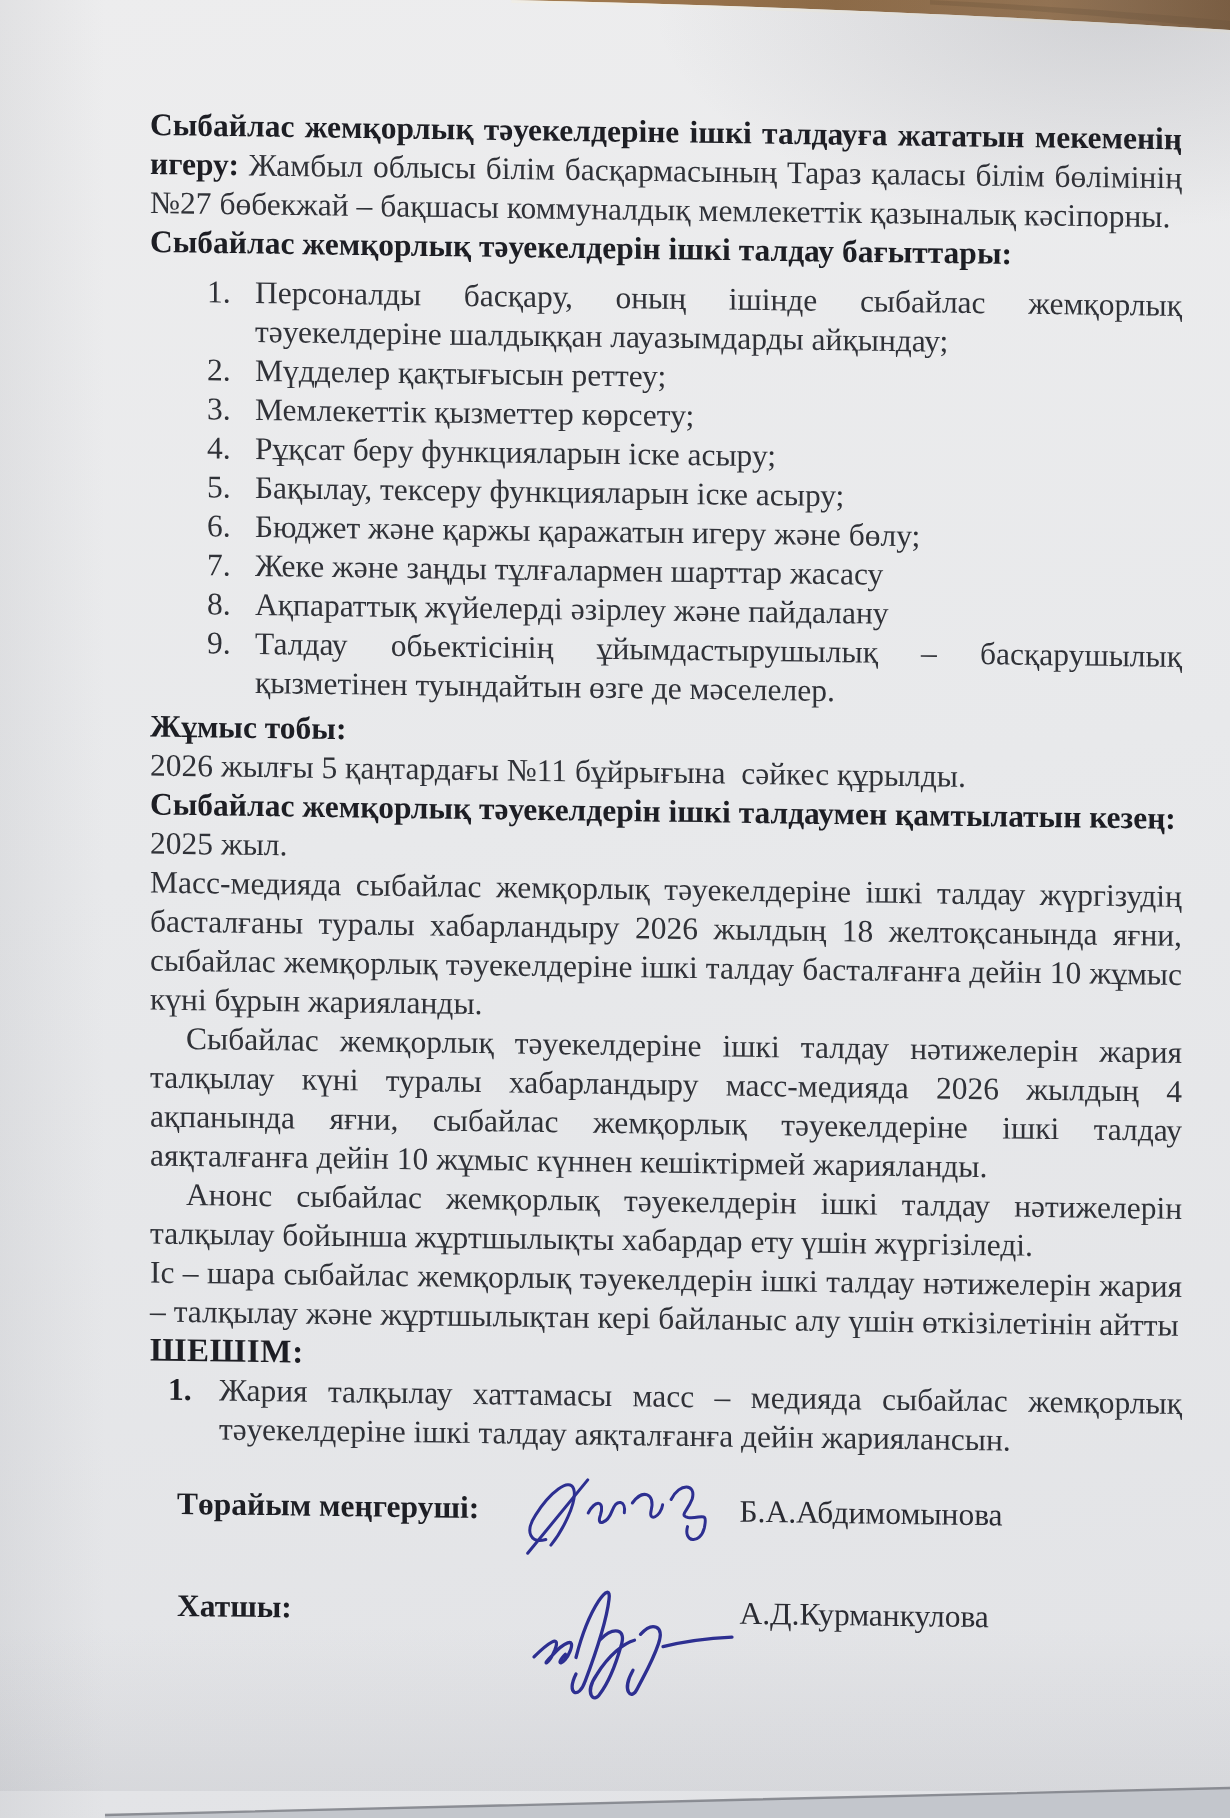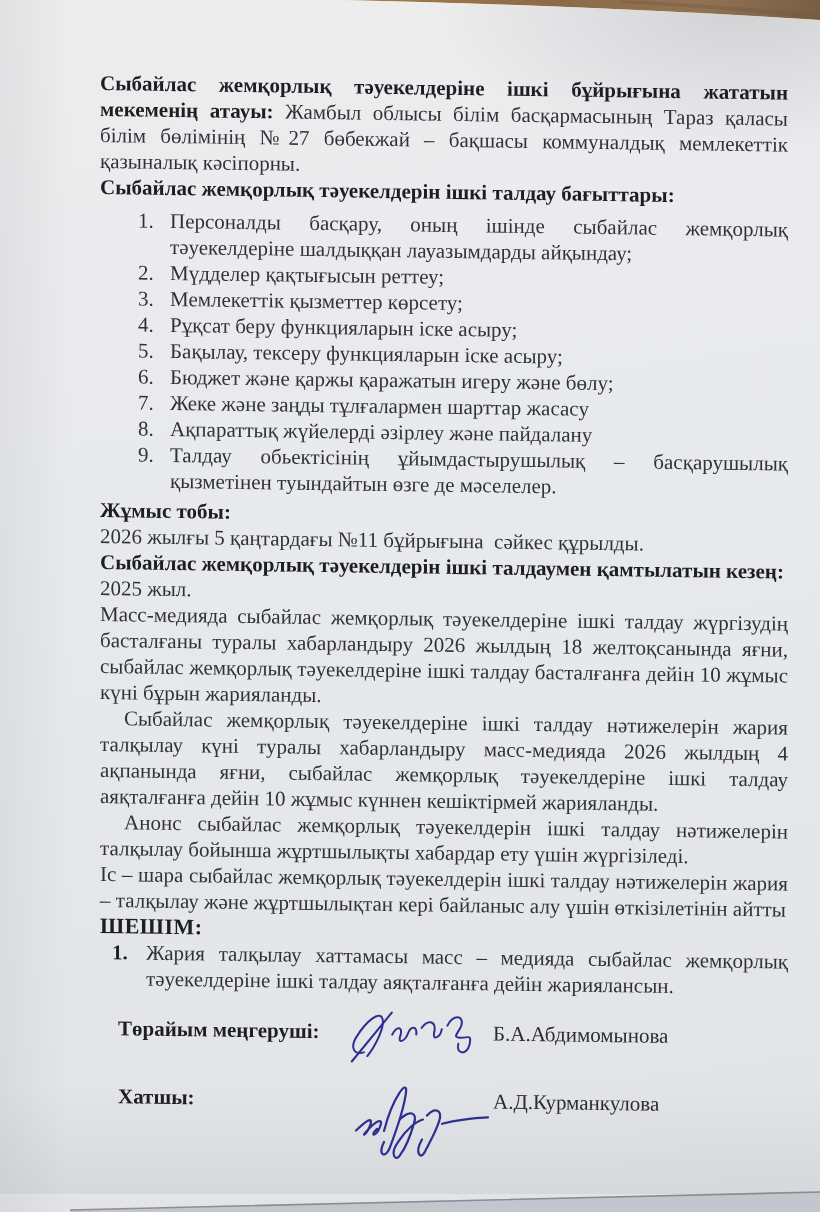--- a/index.html
+++ b/index.html
@@ -94,21 +94,21 @@
     <path d="M620,0 C700,4 770,9 820,14 L820,20 C765,13 695,7 620,3 Z" fill="#6e4f30" opacity="0.35"></path>
     <path d="M341,1 C475,4 645,10 820,21" stroke="#f0ede6" stroke-width="2" fill="none" opacity="0.9"></path>
   </svg>
 
   <div class="shade-topright"></div>
   <div class="shade-left"></div>
   <div class="shade-bottom"></div>
 
   <div class="content">
 
-    <p class="head-block"><b>Сыбайлас жемқорлық тәуекелдеріне ішкі бұйрығына жататын мекеменің атауы:</b><span> Жамбыл облысы білім басқармасының Тараз қаласы білім бөлімінің №27 бөбекжай – бақшасы коммуналдық мемлекеттік қазыналық кәсіпорны.</span></p>
+    <p class="head-block"><b>Сыбайлас жемқорлық тәуекелдеріне ішкі талдауға жататын мекеменің игеру:</b><span> Жамбыл облысы білім басқармасының Тараз қаласы білім бөлімінің №27 бөбекжай – бақшасы коммуналдық мемлекеттік қазыналық кәсіпорны.</span></p>
 
     <p class="bold dir-heading">Сыбайлас жемқорлық тәуекелдерін ішкі талдау бағыттары:</p>
 
     <ol class="directions">
       <li>Персоналды басқару, оның ішінде сыбайлас жемқорлық тәуекелдеріне шалдыққан лауазымдарды айқындау;</li>
       <li>Мүдделер қақтығысын реттеу;</li>
       <li>Мемлекеттік қызметтер көрсету;</li>
       <li>Рұқсат беру функцияларын іске асыру;</li>
       <li>Бақылау, тексеру функцияларын іске асыру;</li>
       <li>Бюджет және қаржы қаражатын игеру және бөлу;</li>

